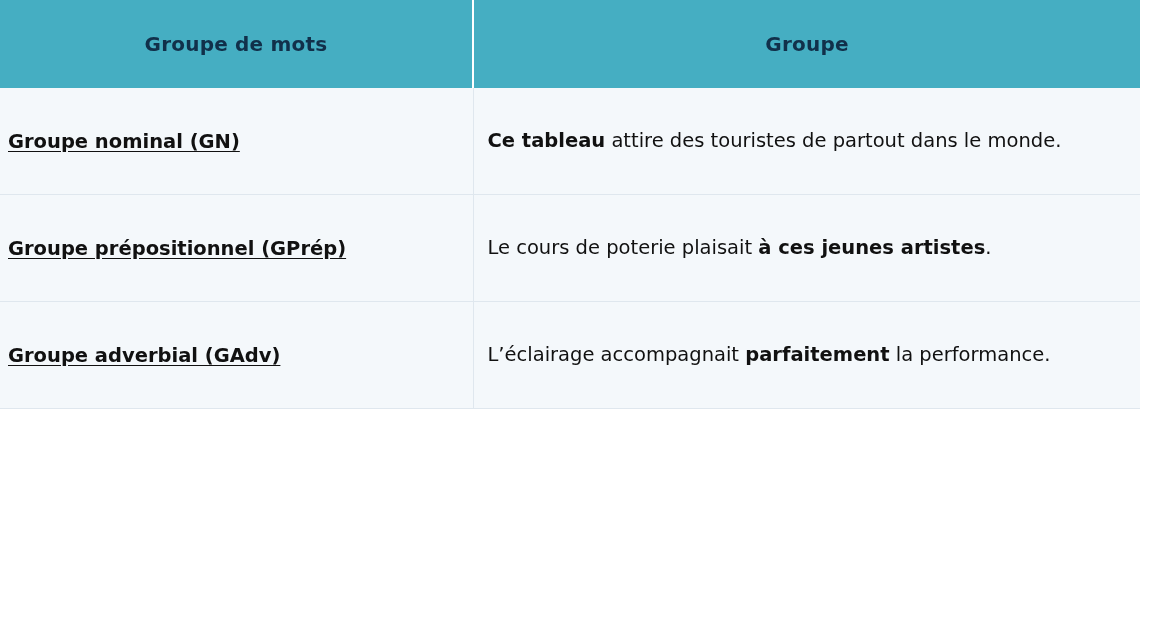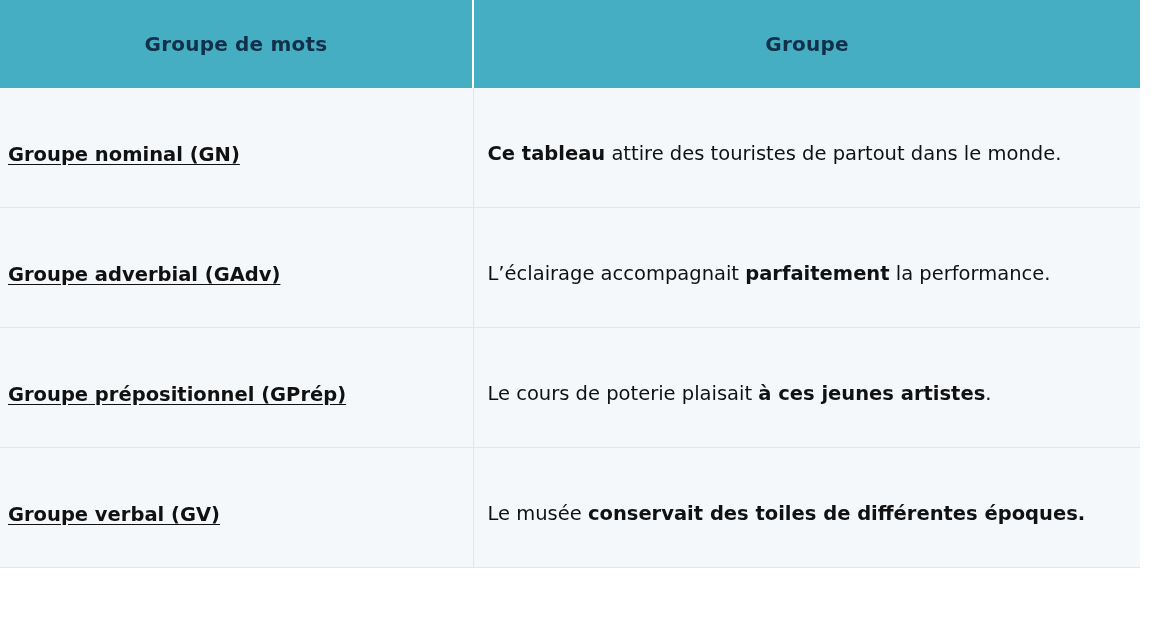--- a/index.html
+++ b/index.html
@@ -39,21 +39,21 @@
   }
   thead th.th-term {
     border-right: 2px solid #ffffff;
   }
 
   tbody td {
     background: #f4f8fb;
     height: 106px;
     vertical-align: middle;
     border-bottom: 1px solid #dfe7ee;
-    padding: 13px 0 0 10px;
+    padding: 0 0 0 10px;
     font-size: 19px;
     color: #111111;
   }
   tbody td.cell-term {
     border-right: 1px solid #dfe7ee;
     padding-left: 8px;
   }
   tbody td.cell-example {
     padding-left: 14px;
     margin-top: 29px;
@@ -107,39 +107,31 @@
         <tr>
           <td class="cell-term">
             <span class="term-label">Groupe nominal (GN)</span>
           </td>
           <td class="cell-example">
             <span class="ex-text"><span></span><b>Ce tableau</b><span> attire des touristes de partout dans le monde.</span></span>
           </td>
         </tr>
         <tr>
           <td class="cell-term">
-            <span class="term-label">Groupe adverbial (GAdv)</span>
-          </td>
-          <td class="cell-example">
-            <span class="ex-text"><span>L’éclairage accompagnait </span><b>parfaitement</b><span> la performance.</span></span>
-          </td>
-        </tr>
-        <tr>
-          <td class="cell-term">
             <span class="term-label">Groupe prépositionnel (GPrép)</span>
           </td>
           <td class="cell-example">
             <span class="ex-text"><span>Le cours de poterie plaisait </span><b>à ces jeunes artistes</b><span>.</span></span>
           </td>
         </tr>
         <tr>
           <td class="cell-term">
-            <span class="term-label">Groupe verbal (GV)</span>
+            <span class="term-label">Groupe adverbial (GAdv)</span>
           </td>
           <td class="cell-example">
-            <span class="ex-text"><span>Le musée </span><b>conservait des toiles de différentes époques.</b><span></span></span>
+            <span class="ex-text"><span>L’éclairage accompagnait </span><b>parfaitement</b><span> la performance.</span></span>
           </td>
         </tr>
       </tbody>
     </table>
   </div>
   <div class="right-edge"></div>
 </div>
 
 </body></html>

